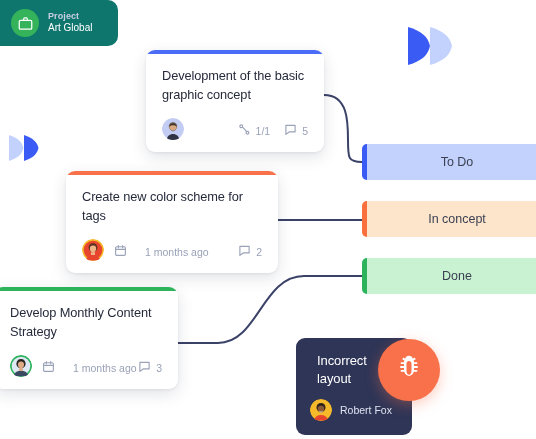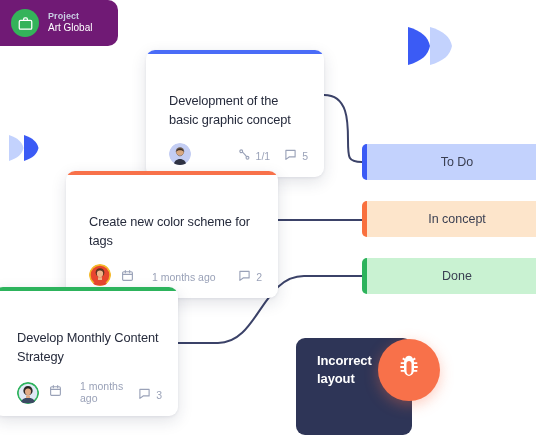--- a/index.html
+++ b/index.html
@@ -11,40 +11,40 @@
     position:relative;
   }
   #stage{position:absolute;inset:0;width:536px;height:439px;overflow:hidden;}
 
   
   #connectors{position:absolute;left:0;top:0;width:536px;height:439px;z-index:1;}
 
   
   .project-badge{
     position:absolute;left:0;top:0;width:118px;height:46px;
-    background:#701a75;border-radius:0 10px 10px 0;
+    background:#0f766e;border-radius:0 10px 10px 0;
     display:flex;align-items:center;gap:9px;padding-left:11px;box-sizing:border-box;
     z-index:6;
   }
   .badge-circle{
     width:28px;height:28px;border-radius:50%;background:#34b35a;
     display:flex;align-items:center;justify-content:center;flex:0 0 auto;
   }
   .badge-texts{display:flex;flex-direction:column;line-height:1.05;}
   .badge-kicker{font-size:9px;color:#c9cee3;font-weight:700;letter-spacing:.1px;}
   .badge-title{font-size:10px;color:#ffffff;font-weight:400;margin-top:2px;}
 
   
   .card{
     position:absolute;background:#ffffff;border-radius:9px;
     box-shadow:0 5px 16px rgba(30,35,70,.13), 0 1px 3px rgba(30,35,70,.07);
     z-index:4;overflow:hidden;box-sizing:border-box;
   }
   .card-topline{height:4px;width:100%;}
-  .card-body{padding:13px 16px 12px 23px;margin-top:25px;}
+  .card-body{padding:13px 16px 12px 16px;}
   .card-title{
     font-size:12.8px;color:#262b3c;line-height:1.45;font-weight:400;
     margin:0 0 14px 0;letter-spacing:-.1px;
   }
   .card-meta{display:flex;align-items:flex-end;}
   .avatar{
     width:22px;height:22px;border-radius:50%;flex:0 0 auto;
     position:relative;overflow:hidden;
   }
   .meta-right{margin-left:auto;display:flex;align-items:center;gap:14px;}
@@ -71,21 +71,21 @@
   #chip-progress .chip-edge{background:#f9703e;}
   #chip-done{top:258px;background:#c9f2d2;}
   #chip-done .chip-edge{background:#2db35c;}
 
   
   #bug-card{
     position:absolute;left:296px;top:338px;width:116px;height:97px;
     background:#2e3557;border-radius:9px;z-index:5;
     padding:14px 14px 0 14px;box-sizing:border-box;
   }
-  .bug-title{font-size:13px;color:#ffffff;font-weight:700;line-height:1.42;letter-spacing:-.1px;padding-left:7px;}
+  .bug-title{font-size:13px;color:#ffffff;font-weight:400;line-height:1.42;letter-spacing:-.1px;padding-left:7px;}
   .bug-assignee{position:absolute;left:14px;bottom:14px;display:flex;align-items:center;gap:8px;}
   .bug-name{font-size:10.5px;color:#dfe3f0;}
   #bug-circle{
     position:absolute;left:378px;top:339px;width:62px;height:62px;border-radius:50%;
     background:#f8714a;z-index:7;display:flex;align-items:center;justify-content:center;
     box-shadow:0 4px 14px rgba(248,113,74,.35);
   }
 
   
   .deco{position:absolute;z-index:2;}
@@ -245,20 +245,33 @@
     <span>In concept</span>
   </div>
   <div class="chip" id="chip-done">
     <span class="chip-edge"></span>
     <span>Done</span>
   </div>
 
   <div id="bug-card">
     <div class="bug-title">Incorrect</div>
     <div class="bug-title">layout</div>
+    <div class="bug-assignee">
+      <span class="avatar">
+        <svg width="22" height="22" viewBox="0 0 22 22">
+          <circle cx="11" cy="11" r="11" fill="#f5b92a"></circle>
+          <path d="M11 4c3 0 4.5 1.9 4.5 4.6 0 2.4-2 4.6-4.5 4.6S6.5 11 6.5 8.6C6.5 5.9 8 4 11 4z" fill="#3a2b22"></path>
+          <ellipse cx="11" cy="9.8" rx="3.1" ry="3.6" fill="#8a5a36"></ellipse>
+          <path d="M7.8 8.1c.3-2.1 1.6-3.2 3.2-3.2s2.9 1.1 3.2 3.2c-.6-1.1-1.7-1.7-3.2-1.7s-2.6.6-3.2 1.7z" fill="#241a14"></path>
+          <path d="M9.2 11.6c.5.8 1.1 1.2 1.8 1.2s1.3-.4 1.8-1.2c-.2 1.2-.9 1.9-1.8 1.9s-1.6-.7-1.8-1.9z" fill="#ffffff"></path>
+          <path d="M3.8 21.4c.8-3.5 3.5-5.4 7.2-5.4s6.4 1.9 7.2 5.4z" fill="#e8452e"></path>
+        </svg>
+      </span>
+      <span class="bug-name">Robert Fox</span>
+    </div>
   </div>
 
   <div id="bug-circle">
     <span>
       <svg width="30" height="30" viewBox="0 0 24 24" fill="#ffffff">
         <path d="M12 2.2c1.5 0 2.7 1 3.1 2.3l1.5-.9.8 1.3-1.7 1c.2.4.3.9.3 1.4h2.6v1.5h-2.6v1.6h3v1.5h-3v1.6h2.6v1.5h-2.8c-.5 1.9-2.2 3.3-3.8 3.3s-3.3-1.4-3.8-3.3H5.4v-1.5H8v-1.6H5v-1.5h3V8.8H5.4V7.3H8c0-.5.1-1 .3-1.4l-1.7-1 .8-1.3 1.5.9C9.3 3.2 10.5 2.2 12 2.2zm0 4.1c-1.1 0-2 .9-2 2.1v5.9c0 1.7.9 3 2 3s2-1.3 2-3V8.4c0-1.2-.9-2.1-2-2.1z"></path>
         <circle cx="10.3" cy="4.6" r=".9"></circle>
         <circle cx="13.7" cy="4.6" r=".9"></circle>
       </svg>
     </span>

